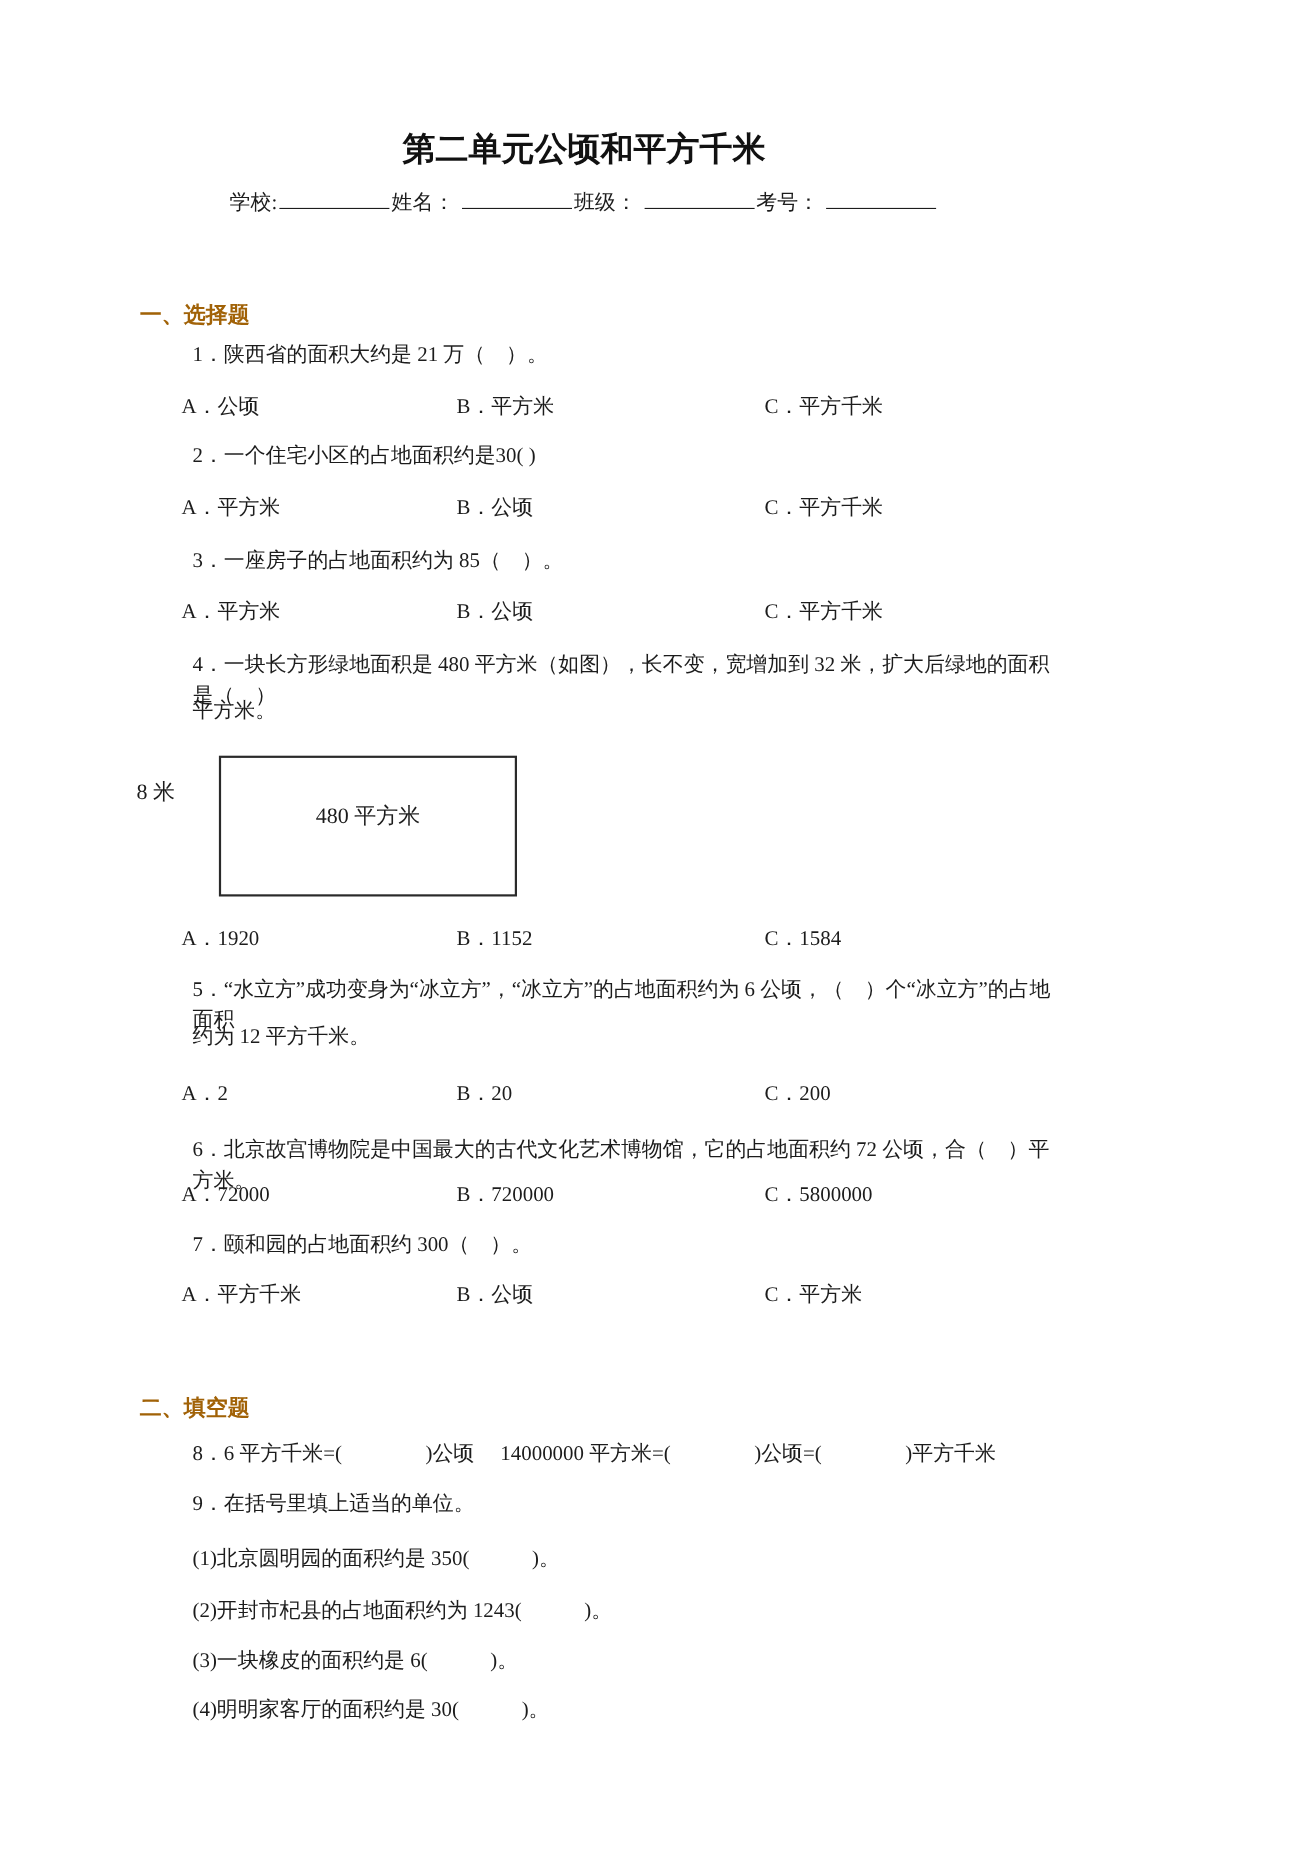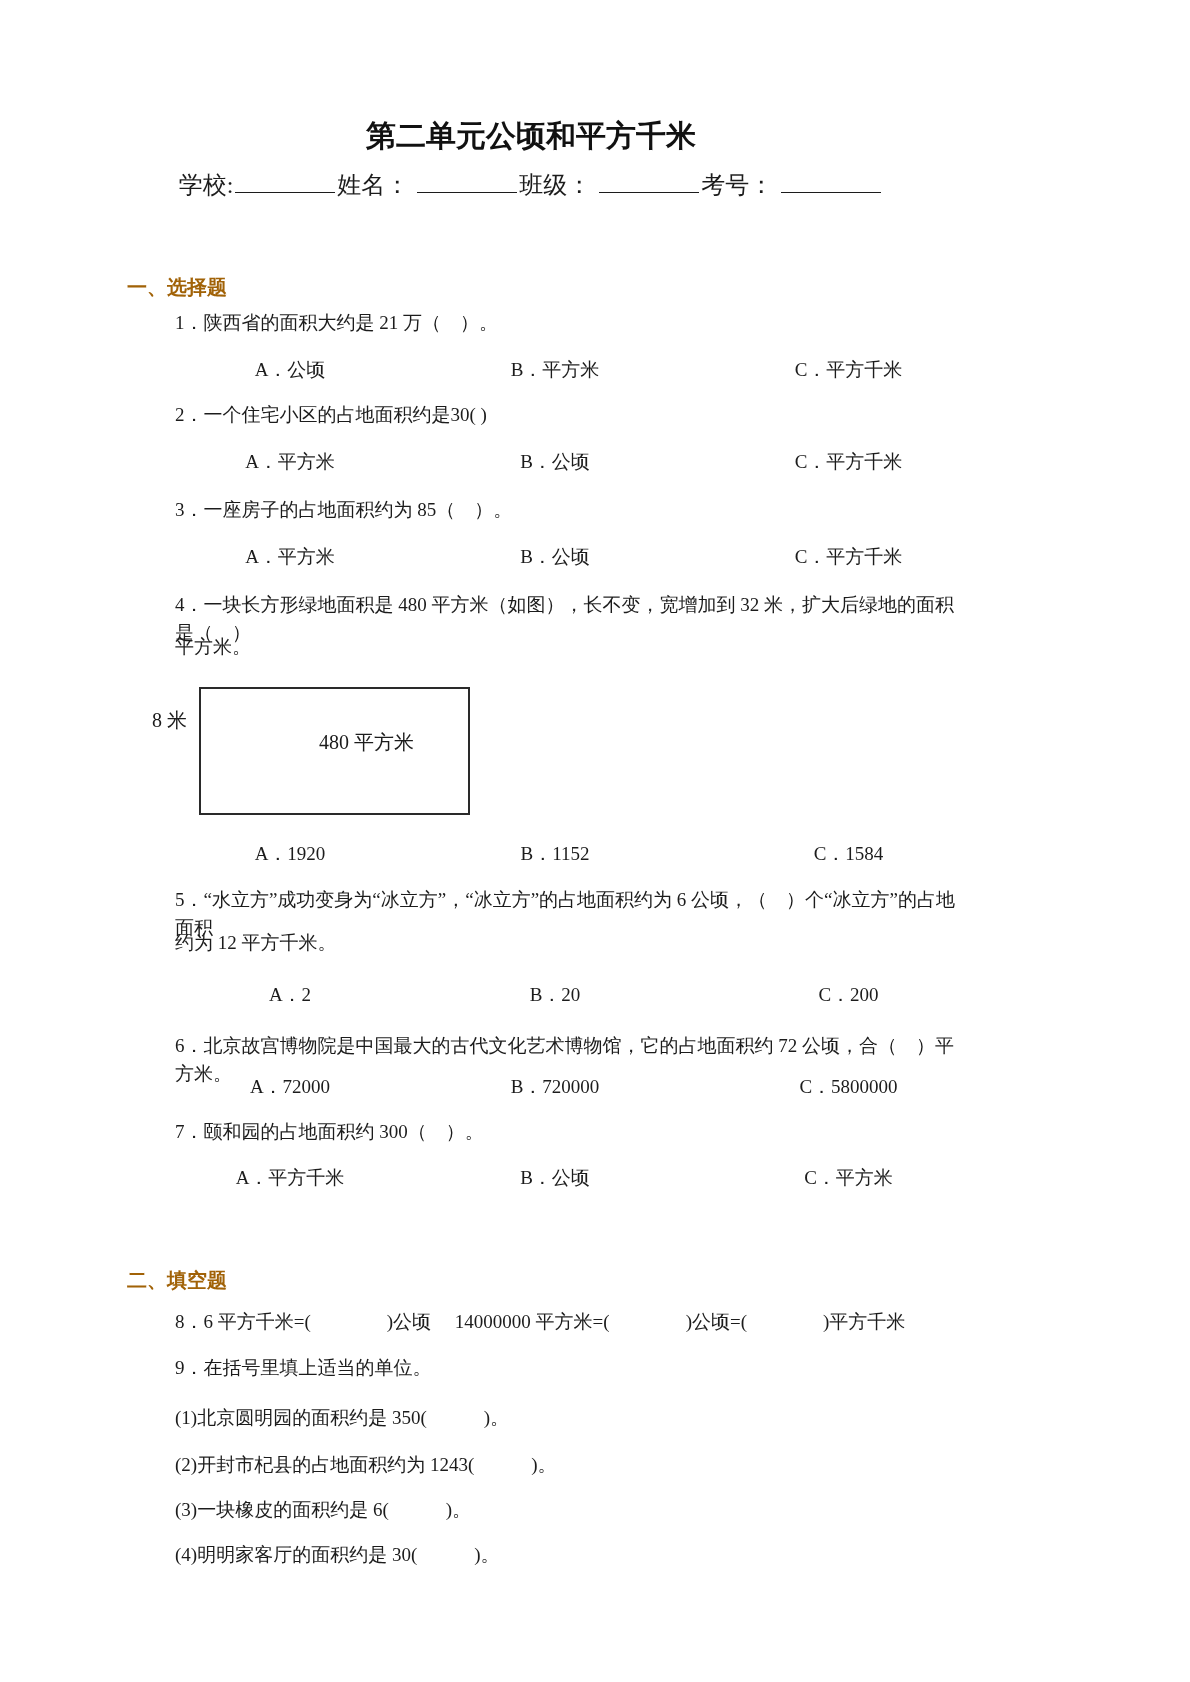--- a/index.html
+++ b/index.html
@@ -14,21 +14,21 @@
   .doc-title {
     position:absolute; top:118px; left:0; width:100%;
     text-align:center;
     font-family:"Liberation Sans","DejaVu Sans",sans-serif;
     font-weight:bold; font-size:30px; line-height:36px;
     color:#111;
   }
   .hdr {
     position:absolute; top:171px; left:0; width:100%;
     display:flex; justify-content:center; align-items:baseline;
-    font-size:24px; line-height:28px;
+    font-size:19px; line-height:28px;
   }
   .hdr .fld { white-space:pre; }
   .blank {
     display:inline-block; width:100px; height:0;
     border-bottom:1.5px solid #1c1c1c;
     margin:0 2px;
   }
   .sec-heading {
     position:absolute; left:127px;
     font-family:"Liberation Sans","DejaVu Sans",sans-serif;
@@ -39,37 +39,36 @@
     position:absolute; left:127px; right:95px;
     font-size:19px; line-height:28px;
     white-space:pre-wrap;
     margin-left:48px;
   }
   .opts {
     position:absolute; left:165px; right:60px;
     display:grid; grid-template-columns:250px 280px auto;
     font-size:19px; line-height:28px;
     white-space:pre;
-    text-align:center;
   }
   .fig-rect {
     position:absolute; left:199px; top:687px;
     width:271px; height:128px;
     border:2px solid #2a2a2a;
     box-sizing:border-box;
     background:#fff;
   }
   .fig-wlabel {
-    position:absolute; left:152px; top:706px;
+    position:absolute; left:124px; top:706px;
     font-size:20px; line-height:28px;text-align:center;
   }
   .fig-alabel {
     position:absolute; left:199px; top:728px; width:271px;
     text-align:center;
-    font-size:20px; line-height:28px;padding-left:32px;
+    font-size:20px; line-height:28px;
   }
 </style>
 </head>
 <body>
 
 <div class="page">
 
   <div class="doc-title">第二单元公顷和平方千米</div>
 
   <div class="hdr">

